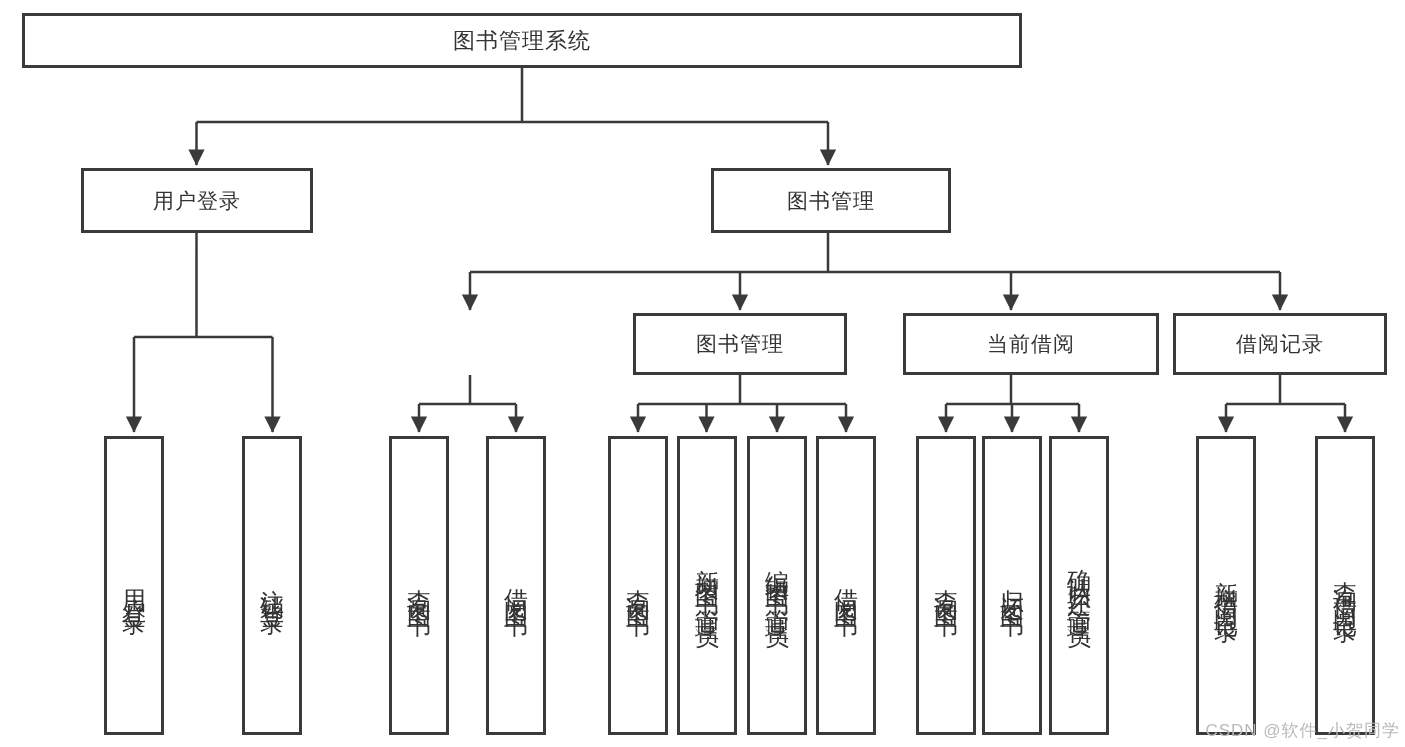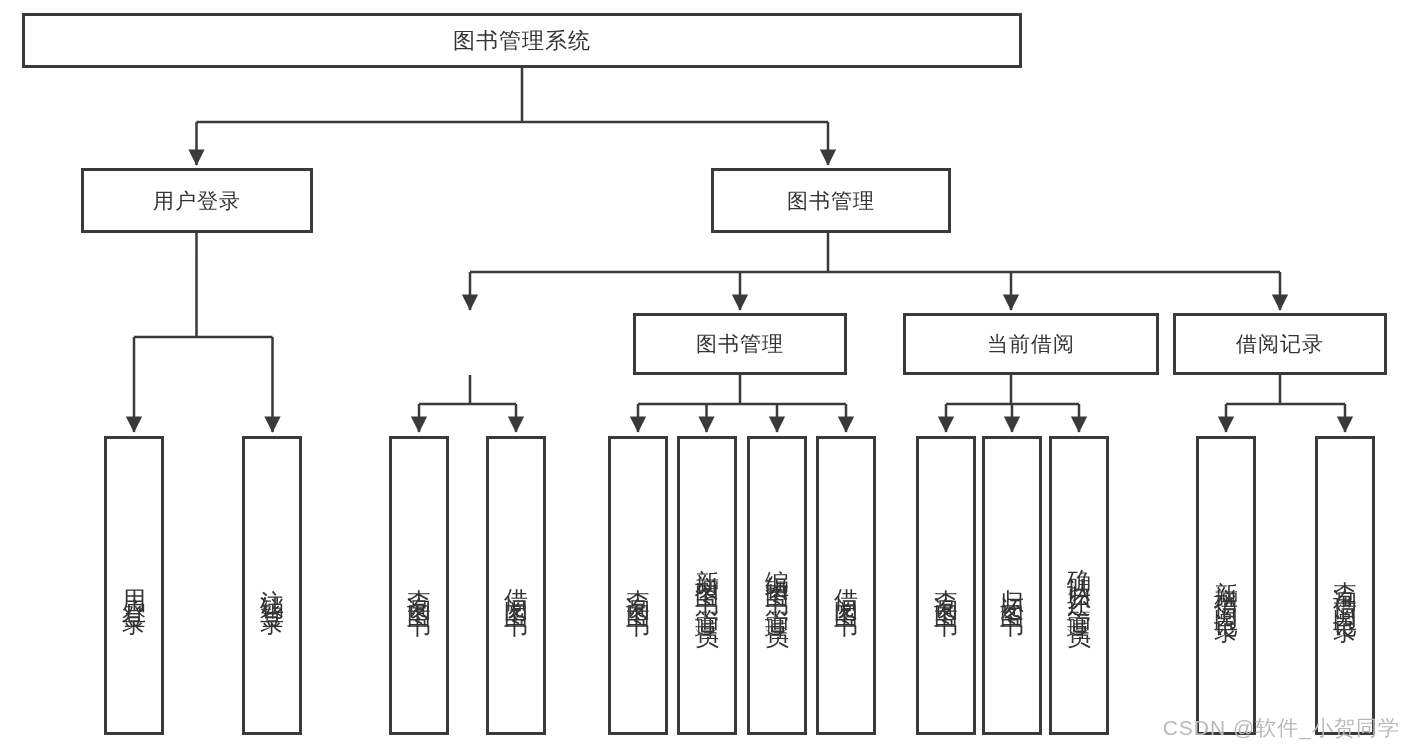--- a/index.html
+++ b/index.html
@@ -38,21 +38,21 @@
     text-orientation:mixed;
     white-space:nowrap;
     font-size:24px;
     letter-spacing:8px;
     line-height:1;
   }
   #watermark{
     position:absolute;
     right:5px;bottom:5px;
     z-index:3;
-    font-size:21px;
+    font-size:17px;
     color:var(--wm);
     letter-spacing:1px;
   }
 </style>
 </head>
 <body>
 
 <div id="canvas">
 
   <svg id="connectors" width="1405" height="747" viewBox="0 0 1405 747">

